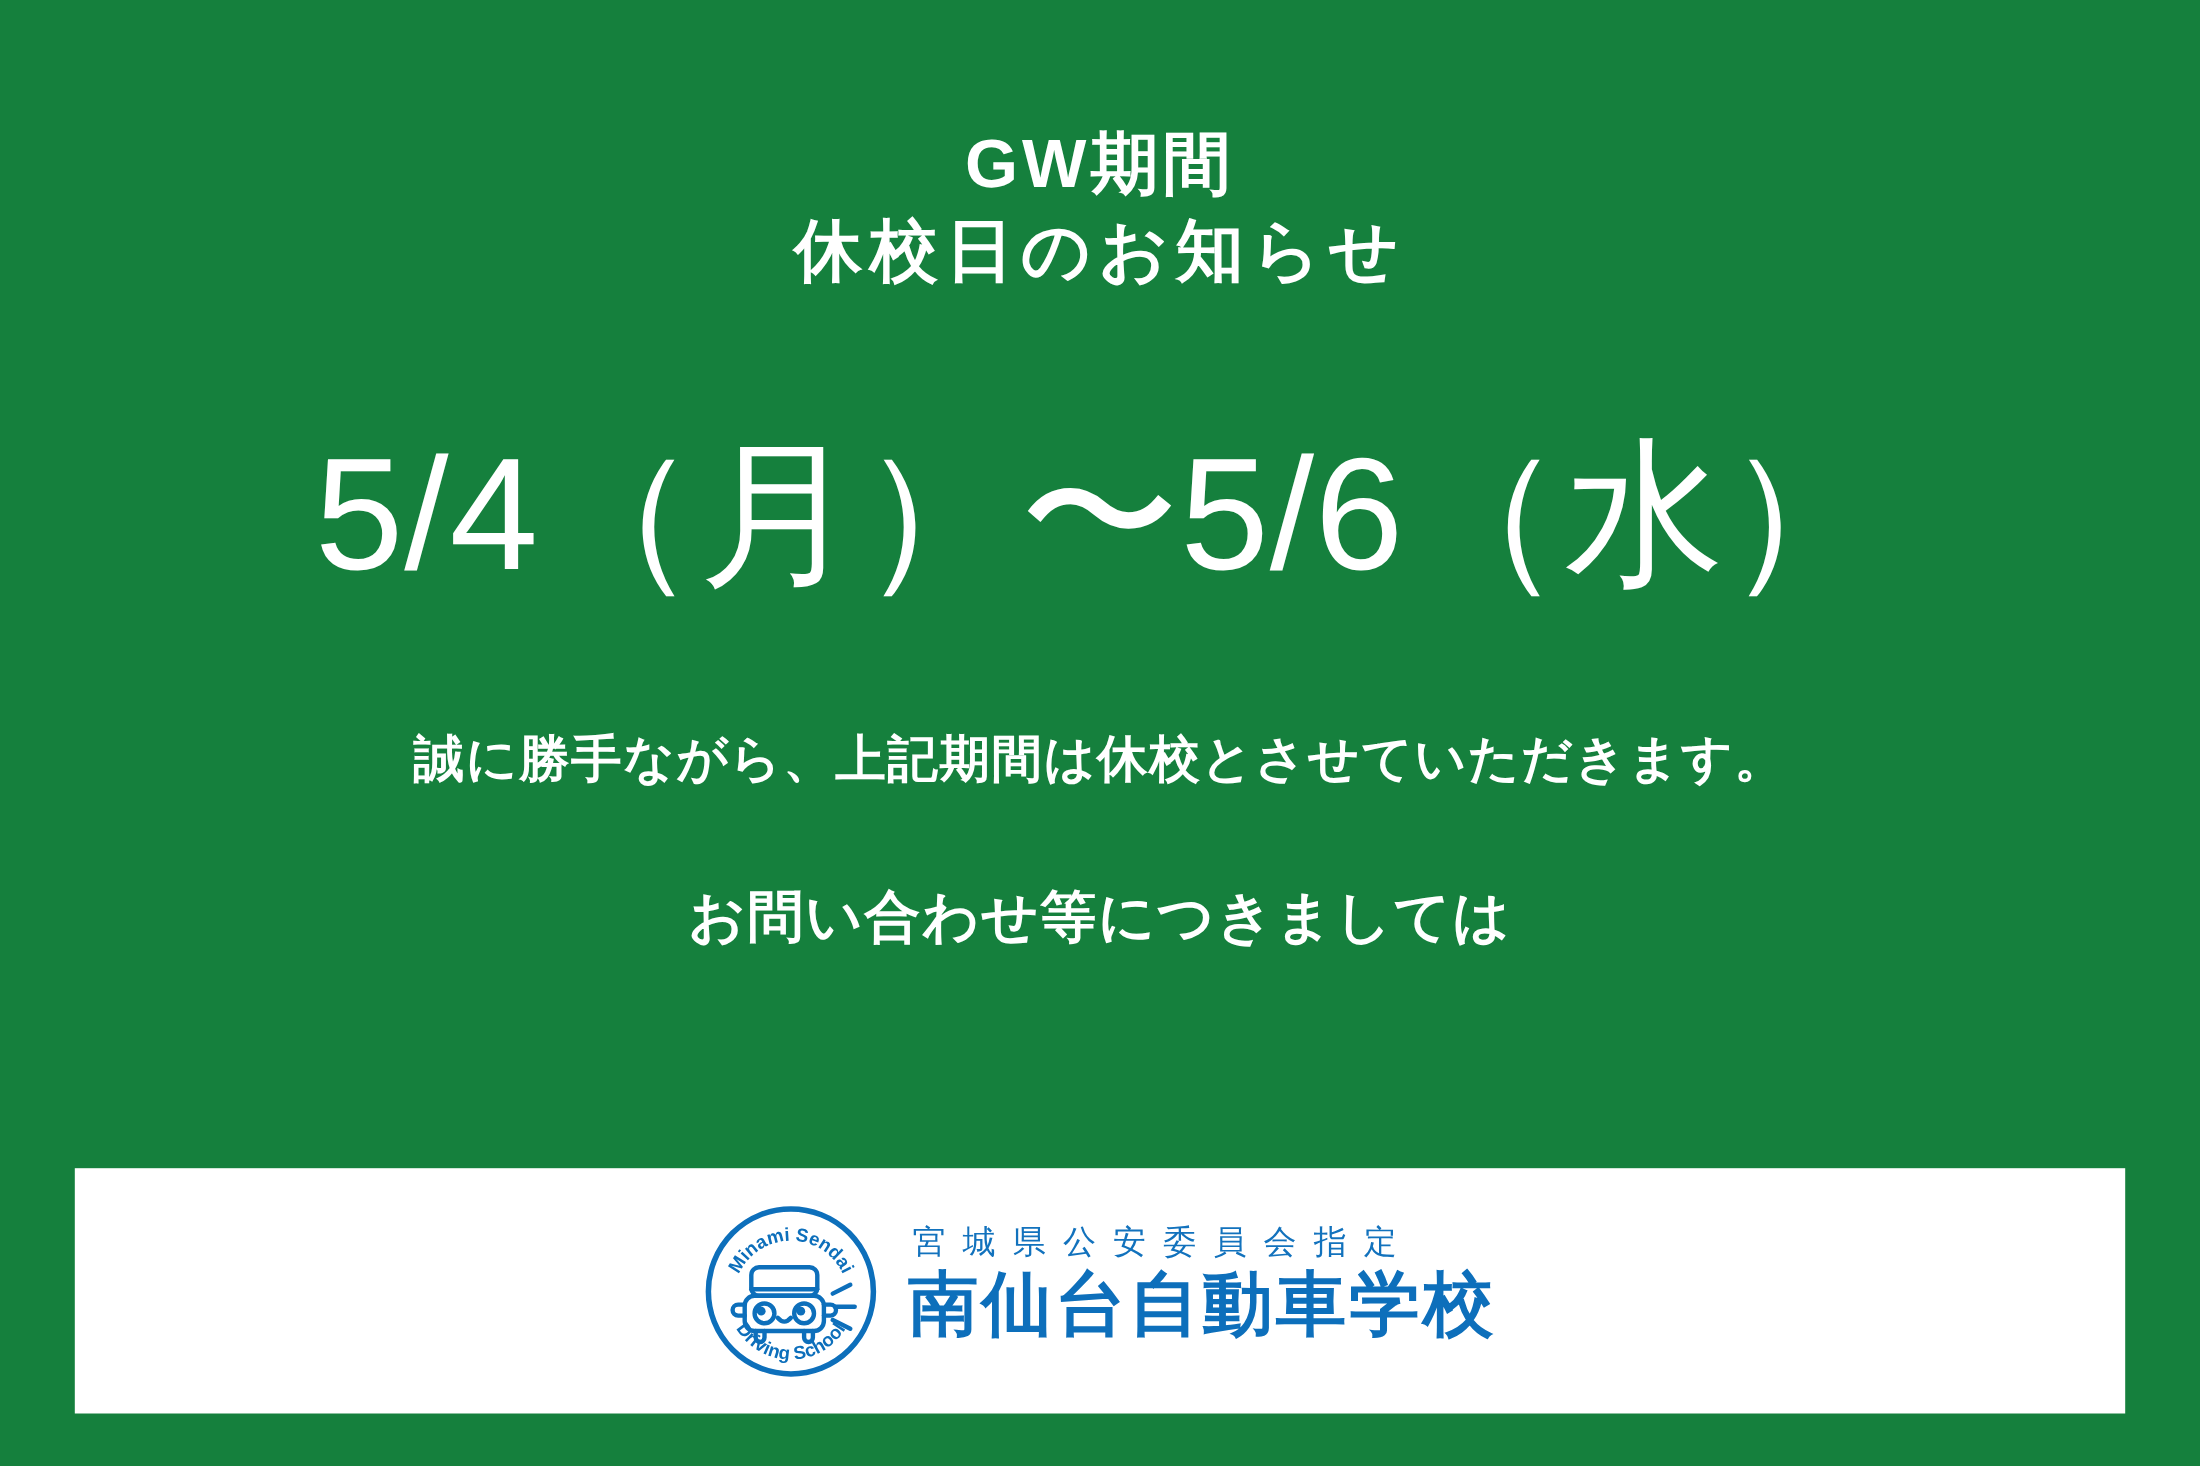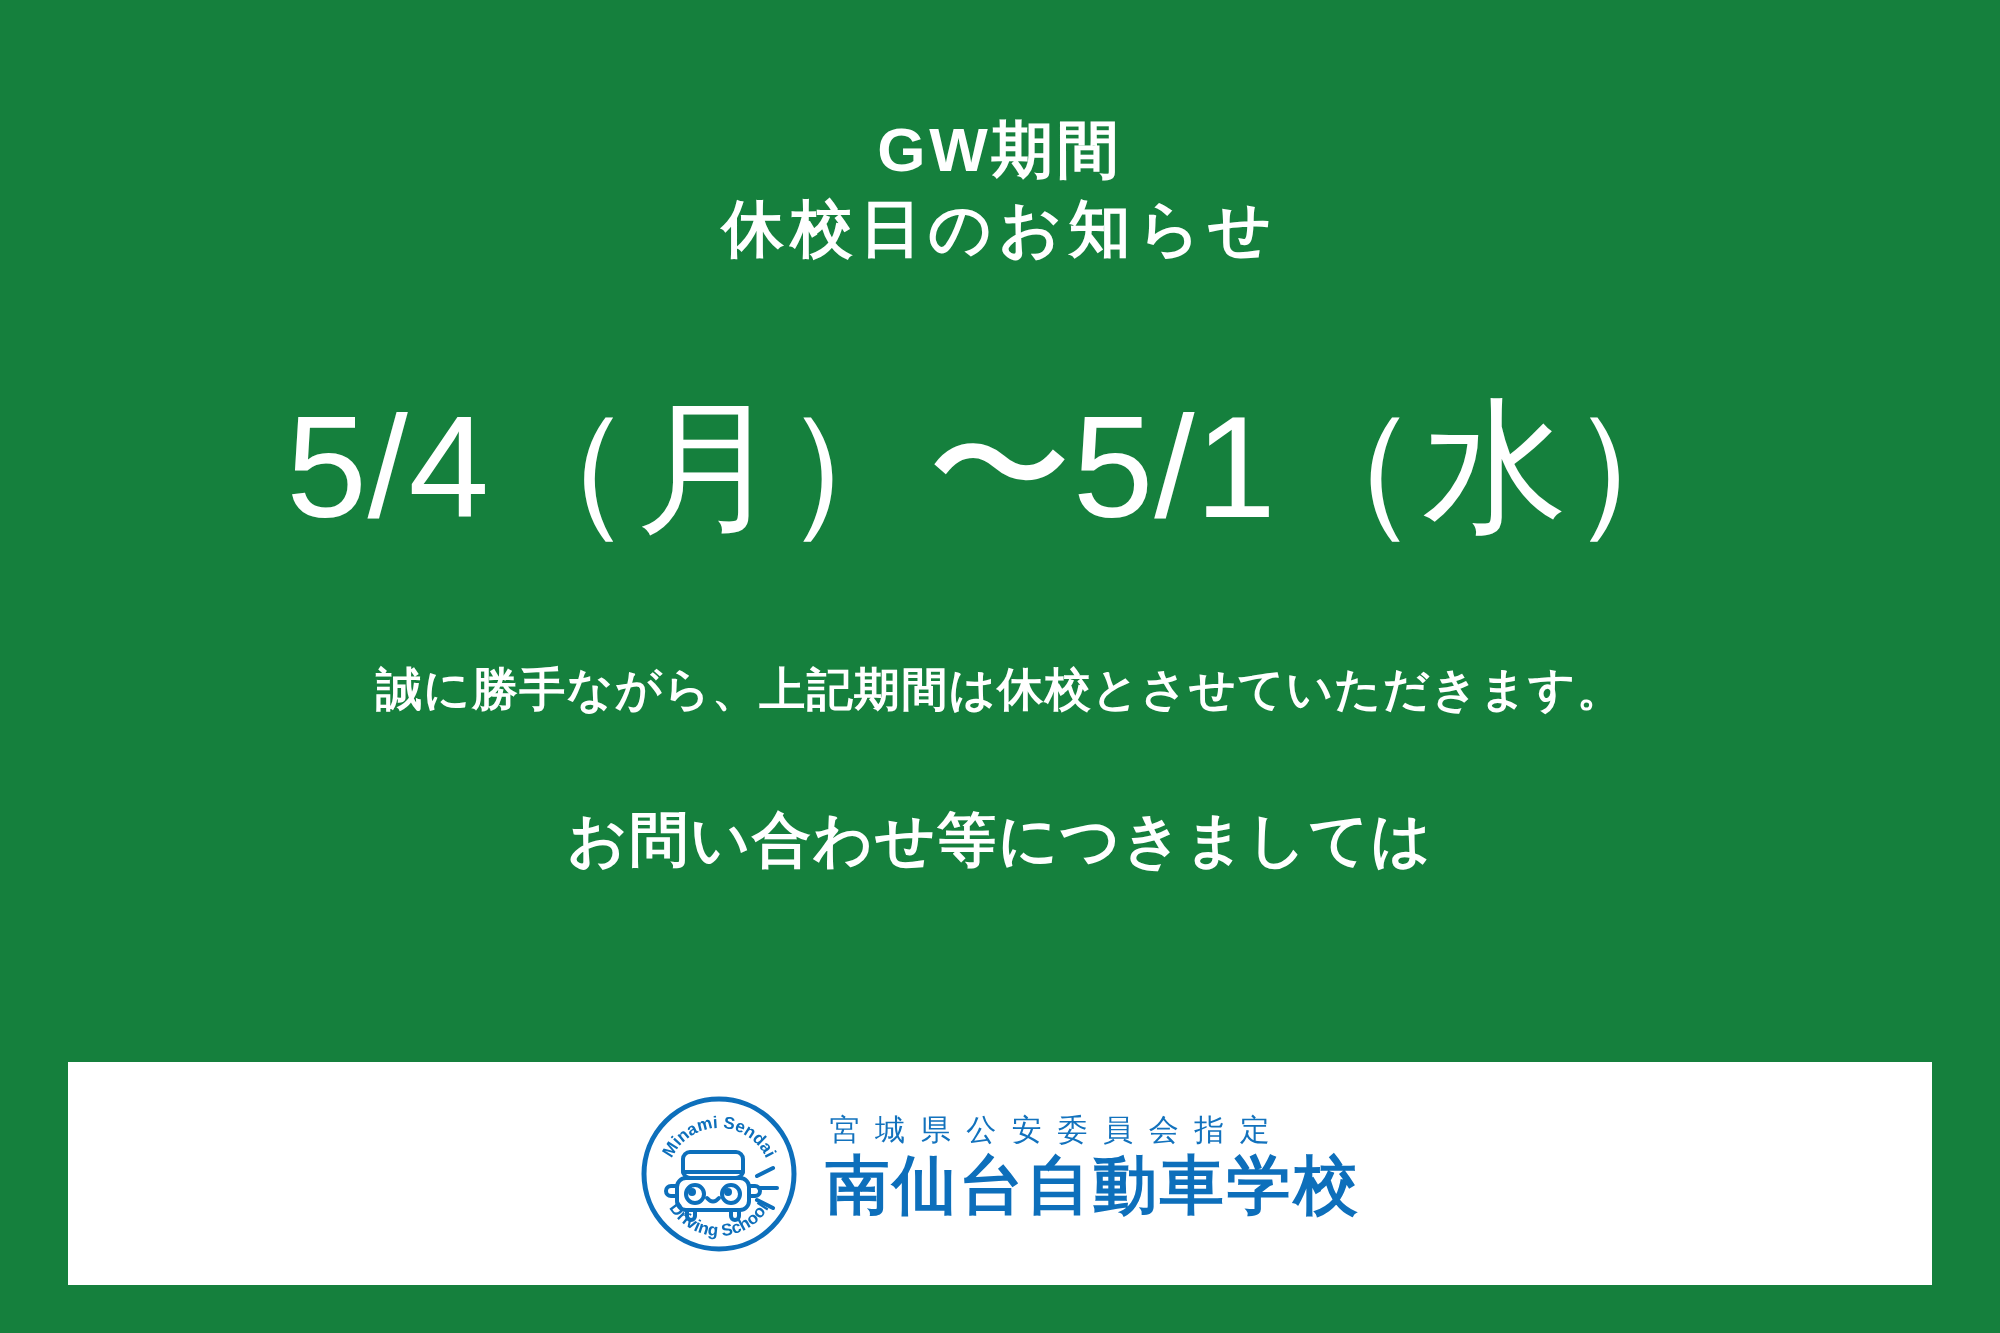--- a/index.html
+++ b/index.html
@@ -72,21 +72,21 @@
     font-weight: 700;
     letter-spacing: 0.03em;
     line-height: 1.5;
     color: #ffffff;
     white-space: nowrap;
   }
   .body-gap {
     height: 72px;
   }
   .body-line.sub {
-    font-size: 59px;
+    font-size: 51px;
   }
 
   
   .footer-bar {
     position: absolute;
     left: 68px;
     top: 1062px;
     width: 1864px;
     height: 223px;
     background: #ffffff;
@@ -143,21 +143,21 @@
 <body>
 
 <div id="poster">
 
   <div class="headline">
     <div class="headline-line l1">GW期間</div>
     <div class="headline-line l2">休校日のお知らせ</div>
   </div>
 
   <div class="date-block">
-    <div class="date-text">5/4（月）〜5/1（水）</div>
+    <div class="date-text">5/4（月）〜5/6（水）</div>
   </div>
 
   <div class="body-block">
     <div class="body-line">誠に勝手ながら、上記期間は休校とさせていただきます。</div>
     <div class="body-gap"></div>
     <div class="body-line sub">お問い合わせ等につきましては</div>
   </div>
 
   <div class="footer-bar">
     <div class="logo-wrap">

